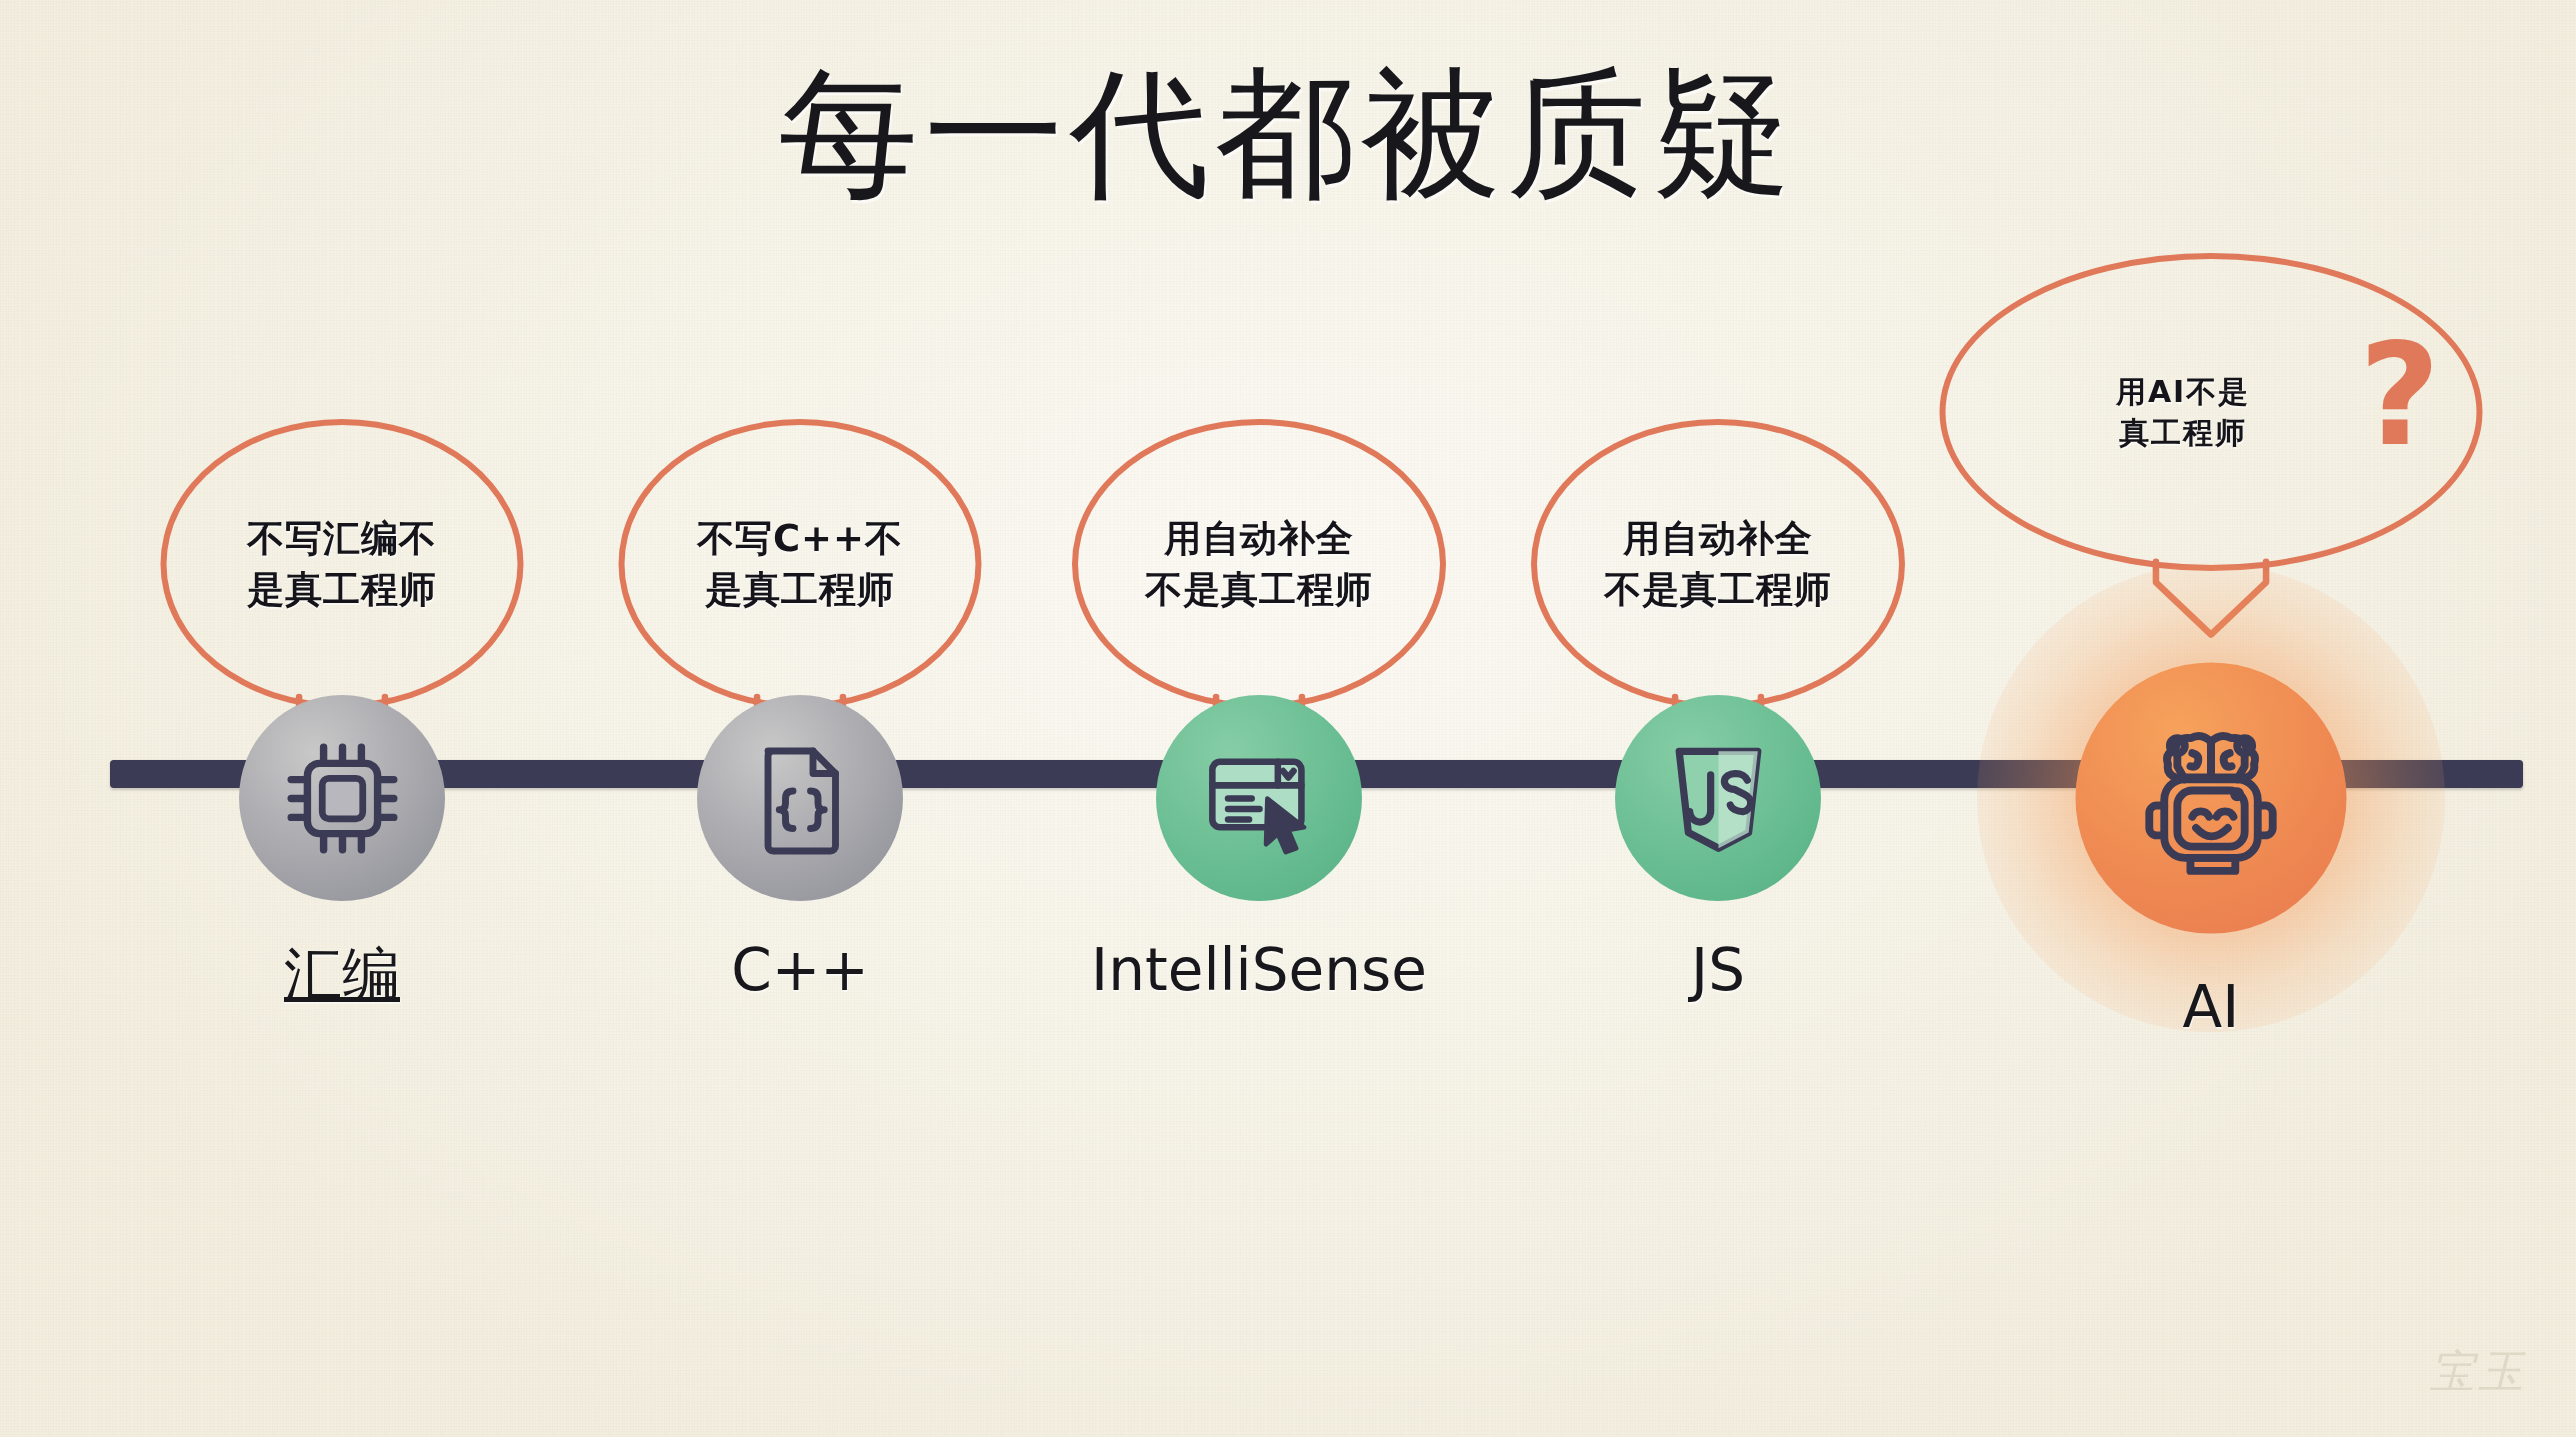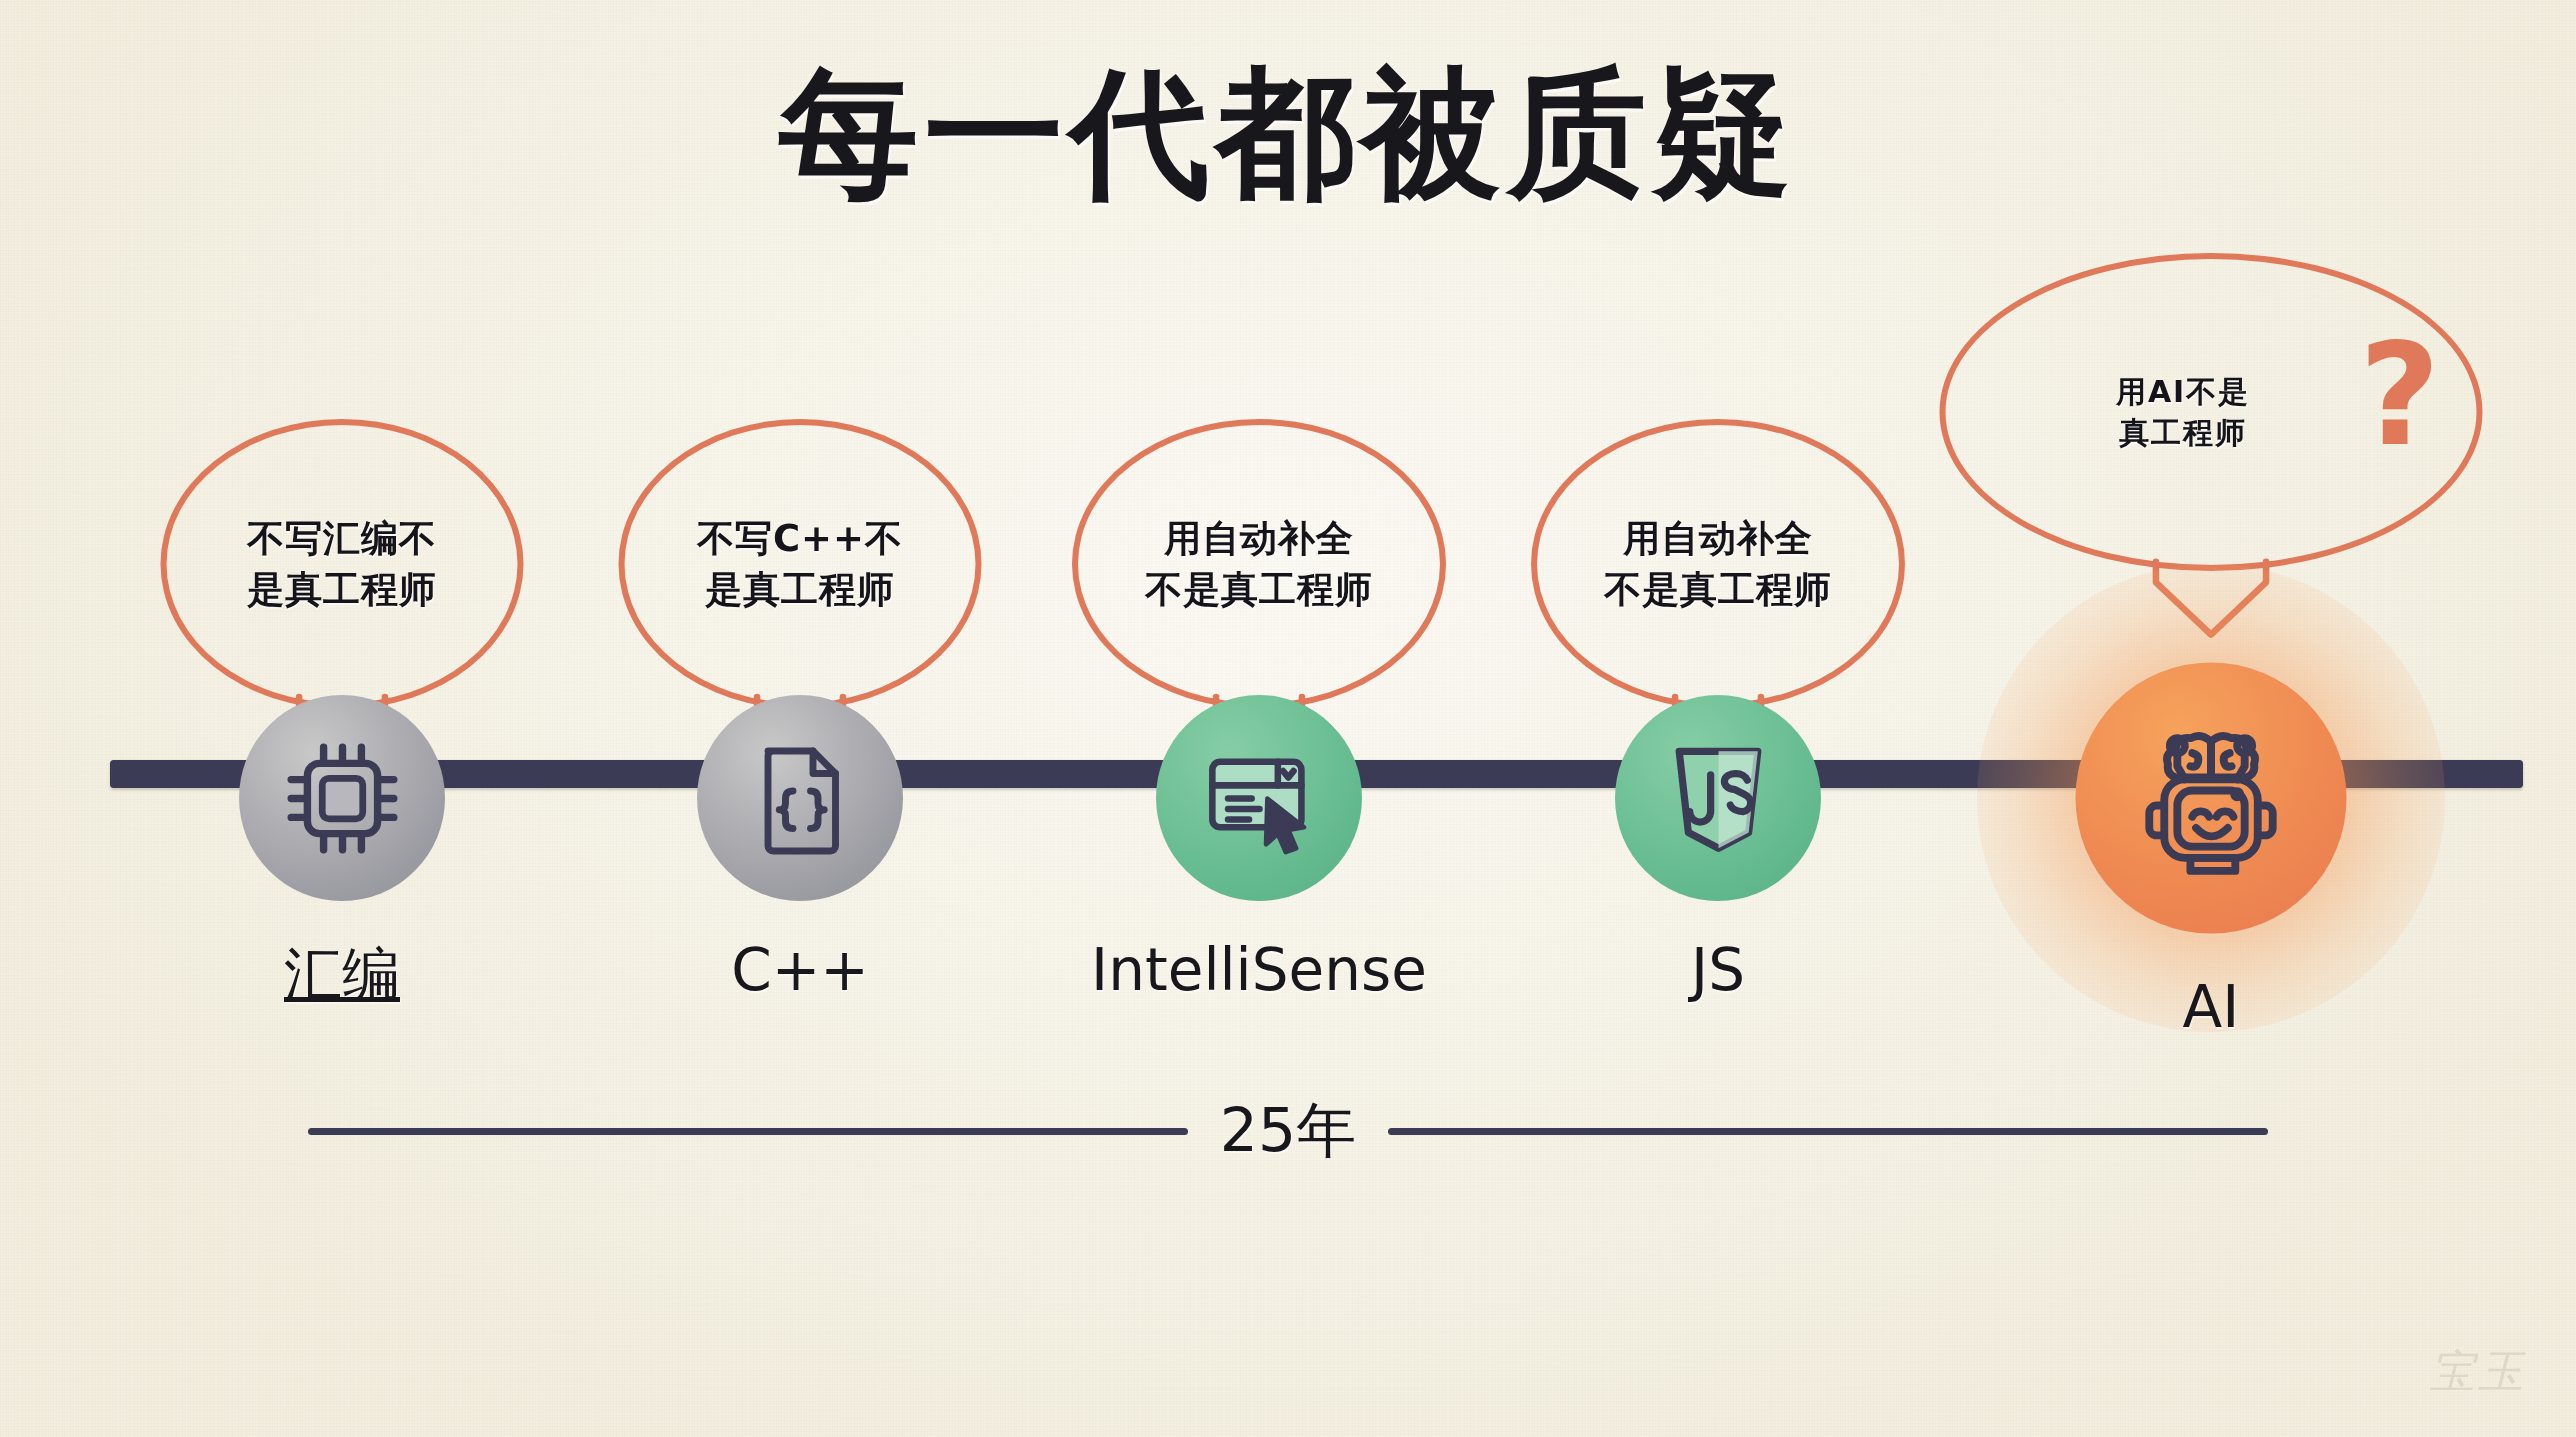--- a/index.html
+++ b/index.html
@@ -19,21 +19,21 @@
       radial-gradient(ellipse at 50% 40%, rgba(255,255,255,.55), rgba(233,226,206,.28) 78%);
   }
 
   #stage{ position:absolute; inset:0; z-index:2; }
 
   
   #page-title{
     position:absolute; top:64px; left:0; width:100%;
     text-align:center;
     font-family:"DejaVu Sans", sans-serif;
-    font-weight:700;
+    font-weight:400;
     font-size:140px;
     letter-spacing:5.6px;
     color:#17171c;
     text-shadow:1.9px 2.8px 0 rgba(255,255,255,.6);
     line-height:1;
   }
 
   
   #timeline-bar{
     position:absolute;
@@ -291,23 +291,18 @@
         <path d="M53 60 a5 5 0 0 1 9 0"></path>
 
         <path d="M42 66 q8 9 17 0"></path>
 
         <path d="M39 82 h24 v7 h-24 z"></path>
       </g>
     </svg>
   </div>
   <div class="node-label" style="left:2211px; top:973px;">AI</div>
 
-  <div id="years-row">
-    <div id="rule-left" class="rule"></div>
-    <div id="years-label">25年</div>
-    <div id="rule-right" class="rule"></div>
-  </div>
 
 
   <div id="watermark">宝玉</div>
 
 </div>
 
 
 </body></html>

